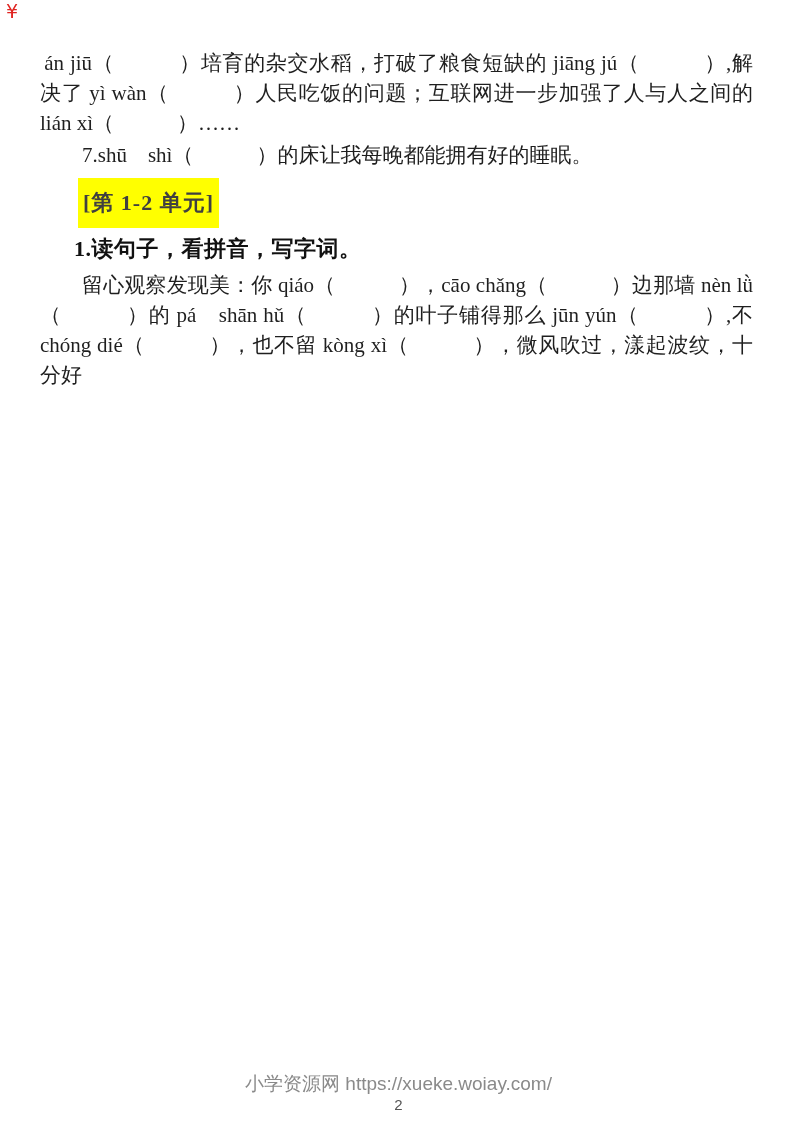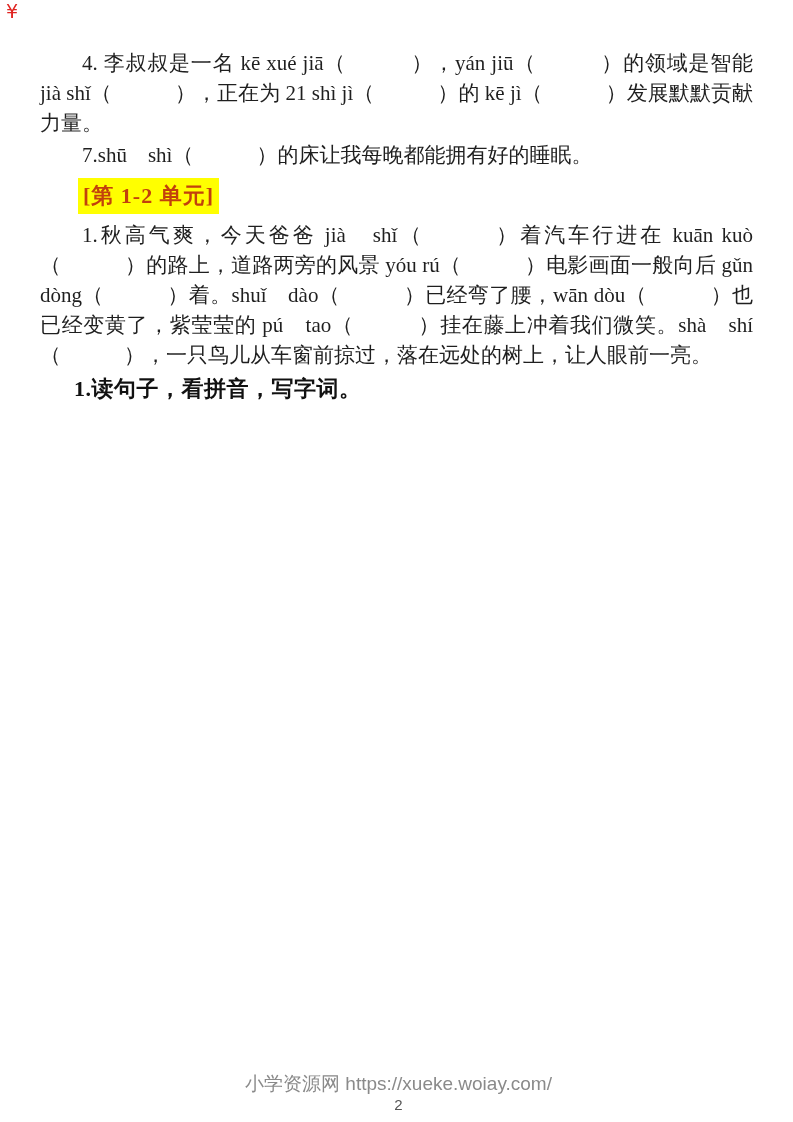--- a/index.html
+++ b/index.html
@@ -41,24 +41,24 @@
     margin: 8px 0 6px 0;
     padding-left: 38px;
     line-height: 36px;
   }
   .header-row.gap-top {
     margin-top: 22px;
   }
   .section-header {
     display: inline-block;
     background: #ffff00;
-    color: #c2410c;
+    color: #404040;
     font-weight: bold;
     font-size: 22px;
-    padding: 0 5px;
+    padding: 7px 5px;
     letter-spacing: 1px;
   }
   .bold-title {
     font-weight: bold;
     font-size: 22px;
     color: #111111;
     margin: 4px 0 6px 0;
     padding-left: 34px;
     font-family: Liberation Serif, serif;
     letter-spacing: 0.5px;
@@ -82,23 +82,23 @@
     line-height: 18px;
     font-family: "Liberation Sans", "DejaVu Sans", sans-serif;
   }
 </style>
 </head>
 <body>
 
 <span class="watermark-yen">¥</span>
 
 <div class="page-content">
-    <p class="body-para">4. 李叔叔是一名 kē xué jiā（　　　），yán jiū（　　　）的领域是智能 jià shǐ（　　　），正在为 21 shì jì（　　　）的 kē jì（　　　）发展默默贡献力量。</p>
+    <p class="body-para no-indent">án jiū（　　　）培育的杂交水稻，打破了粮食短缺的 jiāng jú（　　　）,解决了 yì wàn（　　　）人民吃饭的问题；互联网进一步加强了人与人之间的 lián xì（　　　）……</p>
     <p class="body-para">7.shū　shì（　　　）的床让我每晚都能拥有好的睡眠。</p>
     <div class="header-row"><span class="section-header">[第 1-2 单元]</span></div>
-    <p class="body-para">1.秋高气爽，今天爸爸 jià　shǐ（　　　）着汽车行进在 kuān kuò（　　　）的路上，道路两旁的风景 yóu rú（　　　）电影画面一般向后 gǔn dòng（　　　）着。shuǐ　dào（　　　）已经弯了腰，wān dòu（　　　）也已经变黄了，紫莹莹的 pú　tao（　　　）挂在藤上冲着我们微笑。shà　shí（　　　），一只鸟儿从车窗前掠过，落在远处的树上，让人眼前一亮。</p>
     <div class="bold-title">1.读句子，看拼音，写字词。</div>
+    <p class="body-para">留心观察发现美：你 qiáo（　　　），cāo chǎng（　　　）边那墙 nèn lǜ（　　　）的 pá　shān hǔ（　　　）的叶子铺得那么 jūn yún（　　　）,不 chóng dié（　　　），也不留 kòng xì（　　　），微风吹过，漾起波纹，十分好</p>
   </div>
 
 <div class="page-footer">
   <div class="footer-site">小学资源网 https://xueke.woiay.com/</div>
   <div class="page-number">2</div>
 </div>
 
 </body></html>

